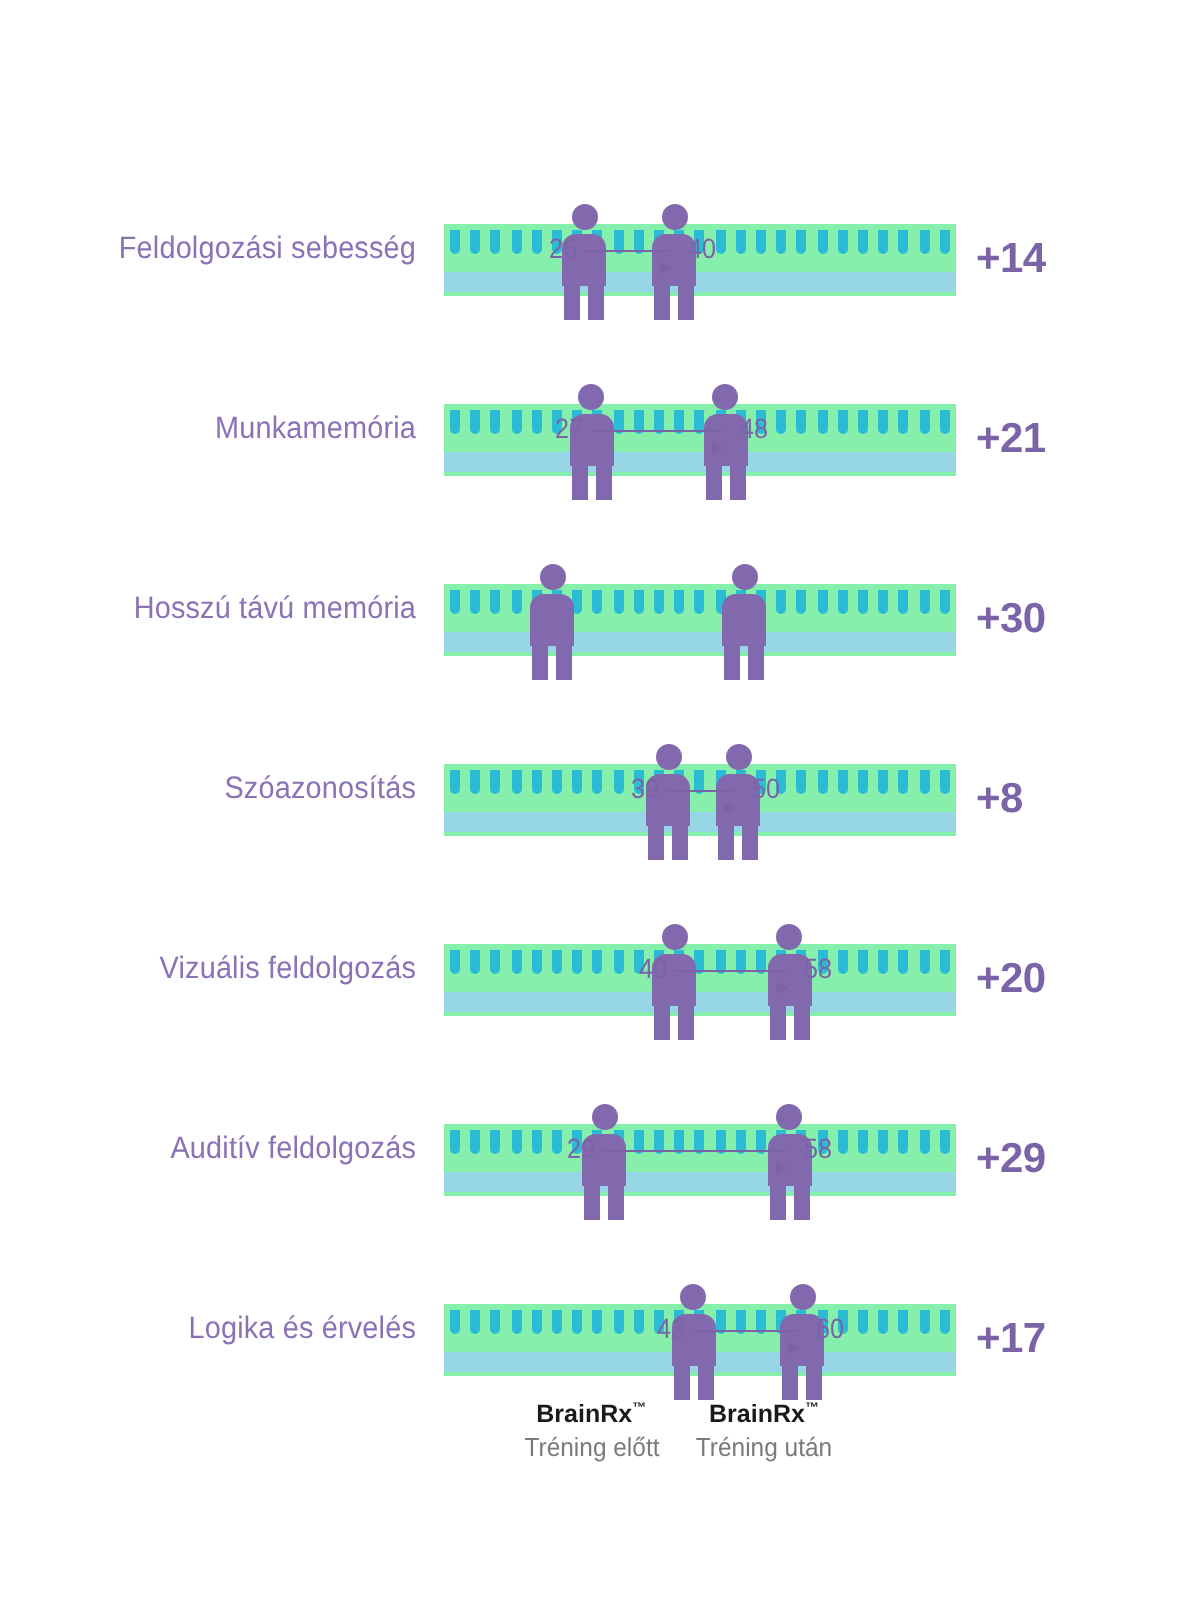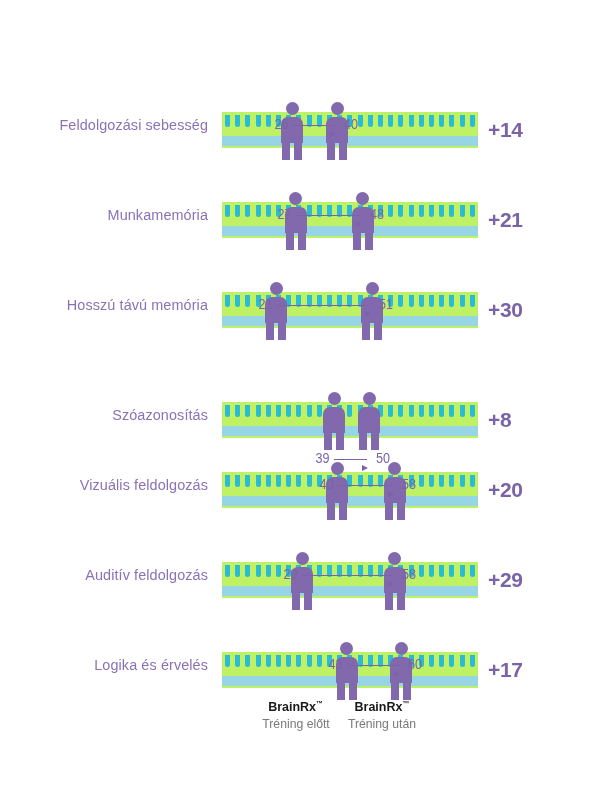--- a/index.html
+++ b/index.html
@@ -47,21 +47,21 @@
     transform-origin: right center;
   }
 
   
   .track {
     position: absolute;
     left: 222px;
     top: 34px;
     width: 256px;
     height: 36px;
-    background: #bef264;
+    background: #86efac;
   }
   
   .ticks {
     position: absolute;
     left: 0;
     top: 3px;
     width: 256px;
     height: 12px;
     display: flex;
     justify-content: space-between;
@@ -356,31 +356,24 @@
             <div class="fig-body"></div>
             <div class="fig-leg left"></div>
             <div class="fig-leg right"></div>
           </div>
           <div class="figure" style="left: 150.4px;">
             <div class="fig-head"></div>
             <div class="fig-body"></div>
             <div class="fig-leg left"></div>
             <div class="fig-leg right"></div>
           </div>
-          <div class="annotation" style="left: 54.4px; width: 96px;">
-            <div class="val start">21</div>
-            <div class="arrow-line" style="width: 94px;">
-              <div class="arrow-head"></div>
-            </div>
-            <div class="val end">51</div>
-          </div>
         </div>
         <div class="delta">+30</div>
       </div>
-      <div class="skill-row" style="top: 368px;">
+      <div class="skill-row" style="top: 348px;">
         <div class="row-label">Szóazonosítás</div>
         <div class="track">
           <div class="ticks">
             <div class="tick"></div>
             <div class="tick"></div>
             <div class="tick"></div>
             <div class="tick"></div>
             <div class="tick"></div>
             <div class="tick"></div>
             <div class="tick"></div>
@@ -409,21 +402,21 @@
             <div class="fig-body"></div>
             <div class="fig-leg left"></div>
             <div class="fig-leg right"></div>
           </div>
           <div class="figure" style="left: 147.2px;">
             <div class="fig-head"></div>
             <div class="fig-body"></div>
             <div class="fig-leg left"></div>
             <div class="fig-leg right"></div>
           </div>
-          <div class="annotation" style="left: 112px; width: 35.2px; margin-top: 44px;">
+          <div class="annotation" style="left: 112px; width: 35.2px;">
             <div class="val start">39</div>
             <div class="arrow-line" style="width: 33.2px;">
               <div class="arrow-head"></div>
             </div>
             <div class="val end">50</div>
           </div>
         </div>
         <div class="delta">+8</div>
       </div>
       <div class="skill-row" style="top: 438px; text-decoration: underline;">

